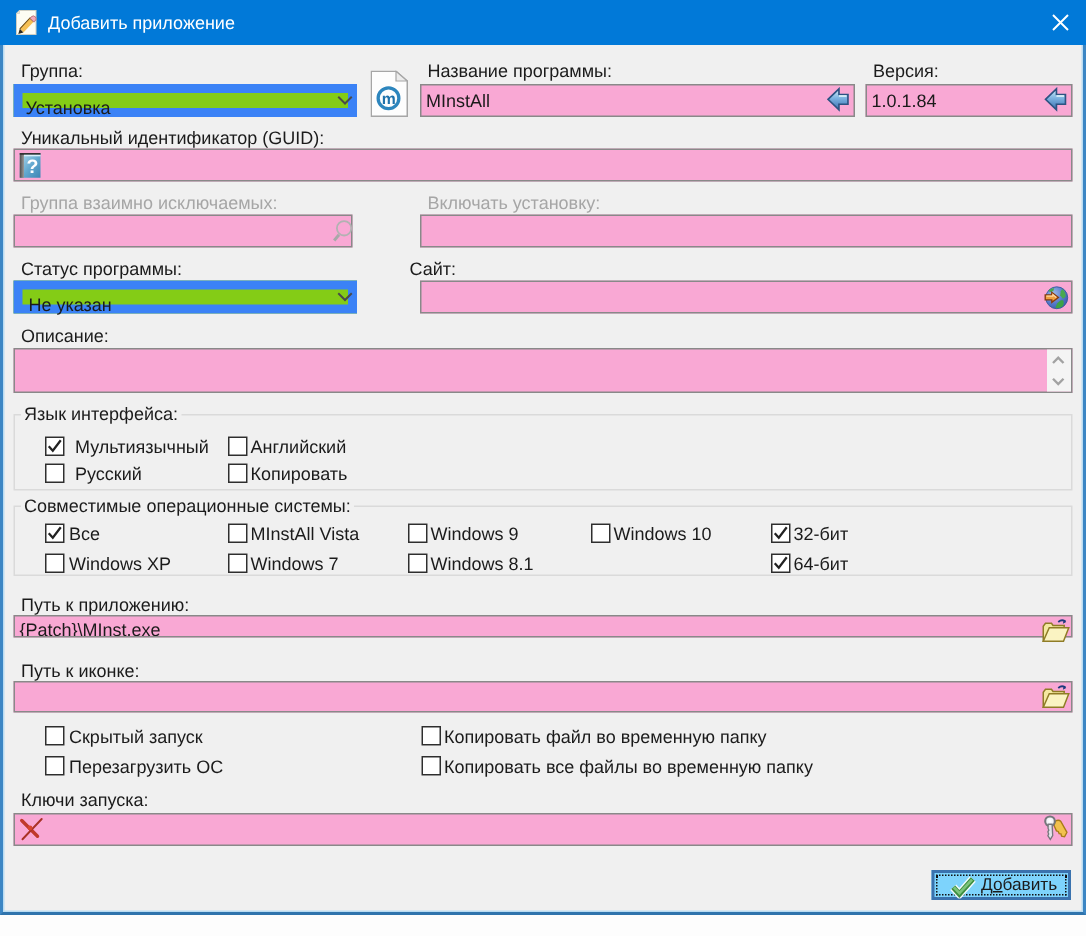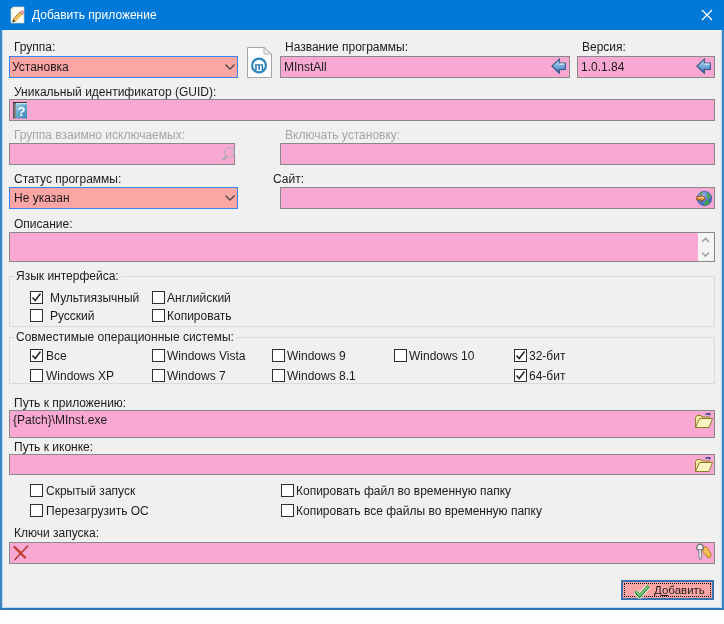--- a/index.html
+++ b/index.html
@@ -2,26 +2,26 @@
 <html><head><meta charset="utf-8"><style>
 *{margin:0;padding:0;box-sizing:border-box}
 html,body{width:724px;height:624px;overflow:hidden}
 body{font-family:"Liberation Sans",sans-serif;font-size:12px;background:#fdfdfd;position:relative;color:#1b1b1b}
 #win{position:absolute;left:0;top:0;width:724px;height:610px;background:#f0f0f0;border-left:2px solid #3c86c4;border-right:2px solid #3c86c4;border-bottom:2px solid #2f74ad;box-shadow:inset 1px 0 0 #badcf2, inset -1px 0 0 #badcf2, inset 0 -1px 0 #badcf2}
 #tb{position:absolute;left:0;top:0;width:724px;height:30px;background:#0179d8}
 #title{position:absolute;left:32px;top:8px;color:#fff;font-size:12px}
 .lbl{position:absolute;white-space:nowrap;font-size:12px;line-height:13px}
 .dis{color:#a6a6a6}
 .in{position:absolute;background:#f9a8d4;border:1px solid #898989;font-size:12px;line-height:20px;padding:0 3px;white-space:nowrap;overflow:hidden;height:22px}
-.combo{position:absolute;background:#fca5a5;border:1px solid #3b82f6;font-size:12px;line-height:20px;height:22px}
+.combo{position:absolute;background:#84cc16;border:6px solid #3b82f6;font-size:12px;line-height:20px;height:22px}
 .cb{position:absolute;width:13px;height:13px;background:#fff;border:1.5px solid #2e2e2e}
 .gb{position:absolute;border:1px solid #dadada}
 .gb>span{position:absolute;left:4px;top:-7px;background:#f0f0f0;padding:0 2px;line-height:13px;white-space:nowrap}
 .ico{position:absolute}
-#btn{position:absolute;left:621px;top:580px;width:93px;height:20px;background:#fca5a5;border:2px solid #3a72ae}
+#btn{position:absolute;left:621px;top:580px;width:93px;height:20px;background:#7dd3fc;border:2px solid #3a72ae}
 #btn .foc{position:absolute;left:1px;top:1px;right:1px;bottom:1px;border:1px dotted #111}
 #btn span{position:absolute;left:31px;top:2px;font-size:11.5px;line-height:13px}
 </style></head><body>
 
 <div id="win"></div>
 <div id="tb"></div>
 <svg class="ico" style="left:9px;top:6px" width="17" height="18" viewBox="0 0 17 18">
  <path d="M4 1 H15 V17 H2 V3 Z" fill="#fdfdf3" stroke="#cfcfc3" stroke-width="0.7"></path>
  <path d="M4 1 L4 3 L2 3 Z" fill="#e7e7da" stroke="#cfcfc3" stroke-width="0.5"></path>
  <path d="M4.2 13.2 L11 6 L13.6 8.4 L6.6 15.6 Z" fill="#f5c054"></path>
@@ -141,42 +141,42 @@
 <div class="lbl" style="left:167px;top:310px">Копировать</div>
 
 <div class="gb" style="left:9px;top:337px;width:706px;height:47px">
     <span>Совместимые операционные системы:</span>
   </div>
 <div class="cb" style="left:30px;top:349px"><svg width="11" height="11" viewBox="0 0 11 11">
       <path d="M1.5 5.5 L4.2 8.5 L9.5 1.5" fill="none" stroke="#222" stroke-width="1.5"></path>
     </svg></div>
 <div class="lbl" style="left:46px;top:350px">Все</div>
 <div class="cb" style="left:152px;top:349px"></div>
-<div class="lbl" style="left:167px;top:350px">Windows Vista</div>
+<div class="lbl" style="left:167px;top:350px">MInstAll Vista</div>
 <div class="cb" style="left:272px;top:349px"></div>
 <div class="lbl" style="left:287px;top:350px">Windows 9</div>
 <div class="cb" style="left:394px;top:349px"></div>
 <div class="lbl" style="left:409px;top:350px">Windows 10</div>
 <div class="cb" style="left:514px;top:349px"><svg width="11" height="11" viewBox="0 0 11 11">
       <path d="M1.5 5.5 L4.2 8.5 L9.5 1.5" fill="none" stroke="#222" stroke-width="1.5"></path>
     </svg></div>
 <div class="lbl" style="left:529px;top:350px">32-бит</div>
 <div class="cb" style="left:30px;top:369px"></div>
 <div class="lbl" style="left:46px;top:370px">Windows XP</div>
 <div class="cb" style="left:152px;top:369px"></div>
 <div class="lbl" style="left:167px;top:370px">Windows 7</div>
 <div class="cb" style="left:272px;top:369px"></div>
 <div class="lbl" style="left:287px;top:370px">Windows 8.1</div>
 <div class="cb" style="left:514px;top:369px"><svg width="11" height="11" viewBox="0 0 11 11">
       <path d="M1.5 5.5 L4.2 8.5 L9.5 1.5" fill="none" stroke="#222" stroke-width="1.5"></path>
     </svg></div>
 <div class="lbl" style="left:529px;top:370px">64-бит</div>
 
 <div class="lbl" style="left:14px;top:397px">Путь к приложению:</div>
-<div class="in" style="left:9px;top:410px;width:706px;height:28px;line-height:18px">{Patch}\MInst.exe</div>
+<div class="in" style="left:9px;top:410px;width:706px;height:15px;line-height:18px">{Patch}\MInst.exe</div>
 <svg class="ico" style="left:694px;top:411px" width="20" height="18" viewBox="0 0 20 18">
  <path d="M1.5 16.5 v-10 l1.5 -2 h4 l1 1.5 h7.5 l-1 10.5 z" fill="#f4e8a0" stroke="#8f7c26" stroke-width="1"></path>
  <path d="M1.5 16.5 L5.5 7.5 L18.5 7.5 L15 16.5 Z" fill="#faf3c2" stroke="#8f7c26" stroke-width="1"></path>
  <path d="M11.5 3.6 q2.6 -2 4.8 -0.2" fill="none" stroke="#1c3a7c" stroke-width="1.3"></path>
  <path d="M15.2 2 l1.6 1.6 l-2.2 1.2 Z" fill="#1c3a7c"></path>
 </svg>
 <div class="lbl" style="left:14px;top:441px">Путь к иконке:</div>
 <div class="in" style="left:9px;top:454px;width:706px;height:21px"></div>
 <svg class="ico" style="left:694px;top:455px" width="20" height="18" viewBox="0 0 20 18">
  <path d="M1.5 16.5 v-10 l1.5 -2 h4 l1 1.5 h7.5 l-1 10.5 z" fill="#f4e8a0" stroke="#8f7c26" stroke-width="1"></path>

